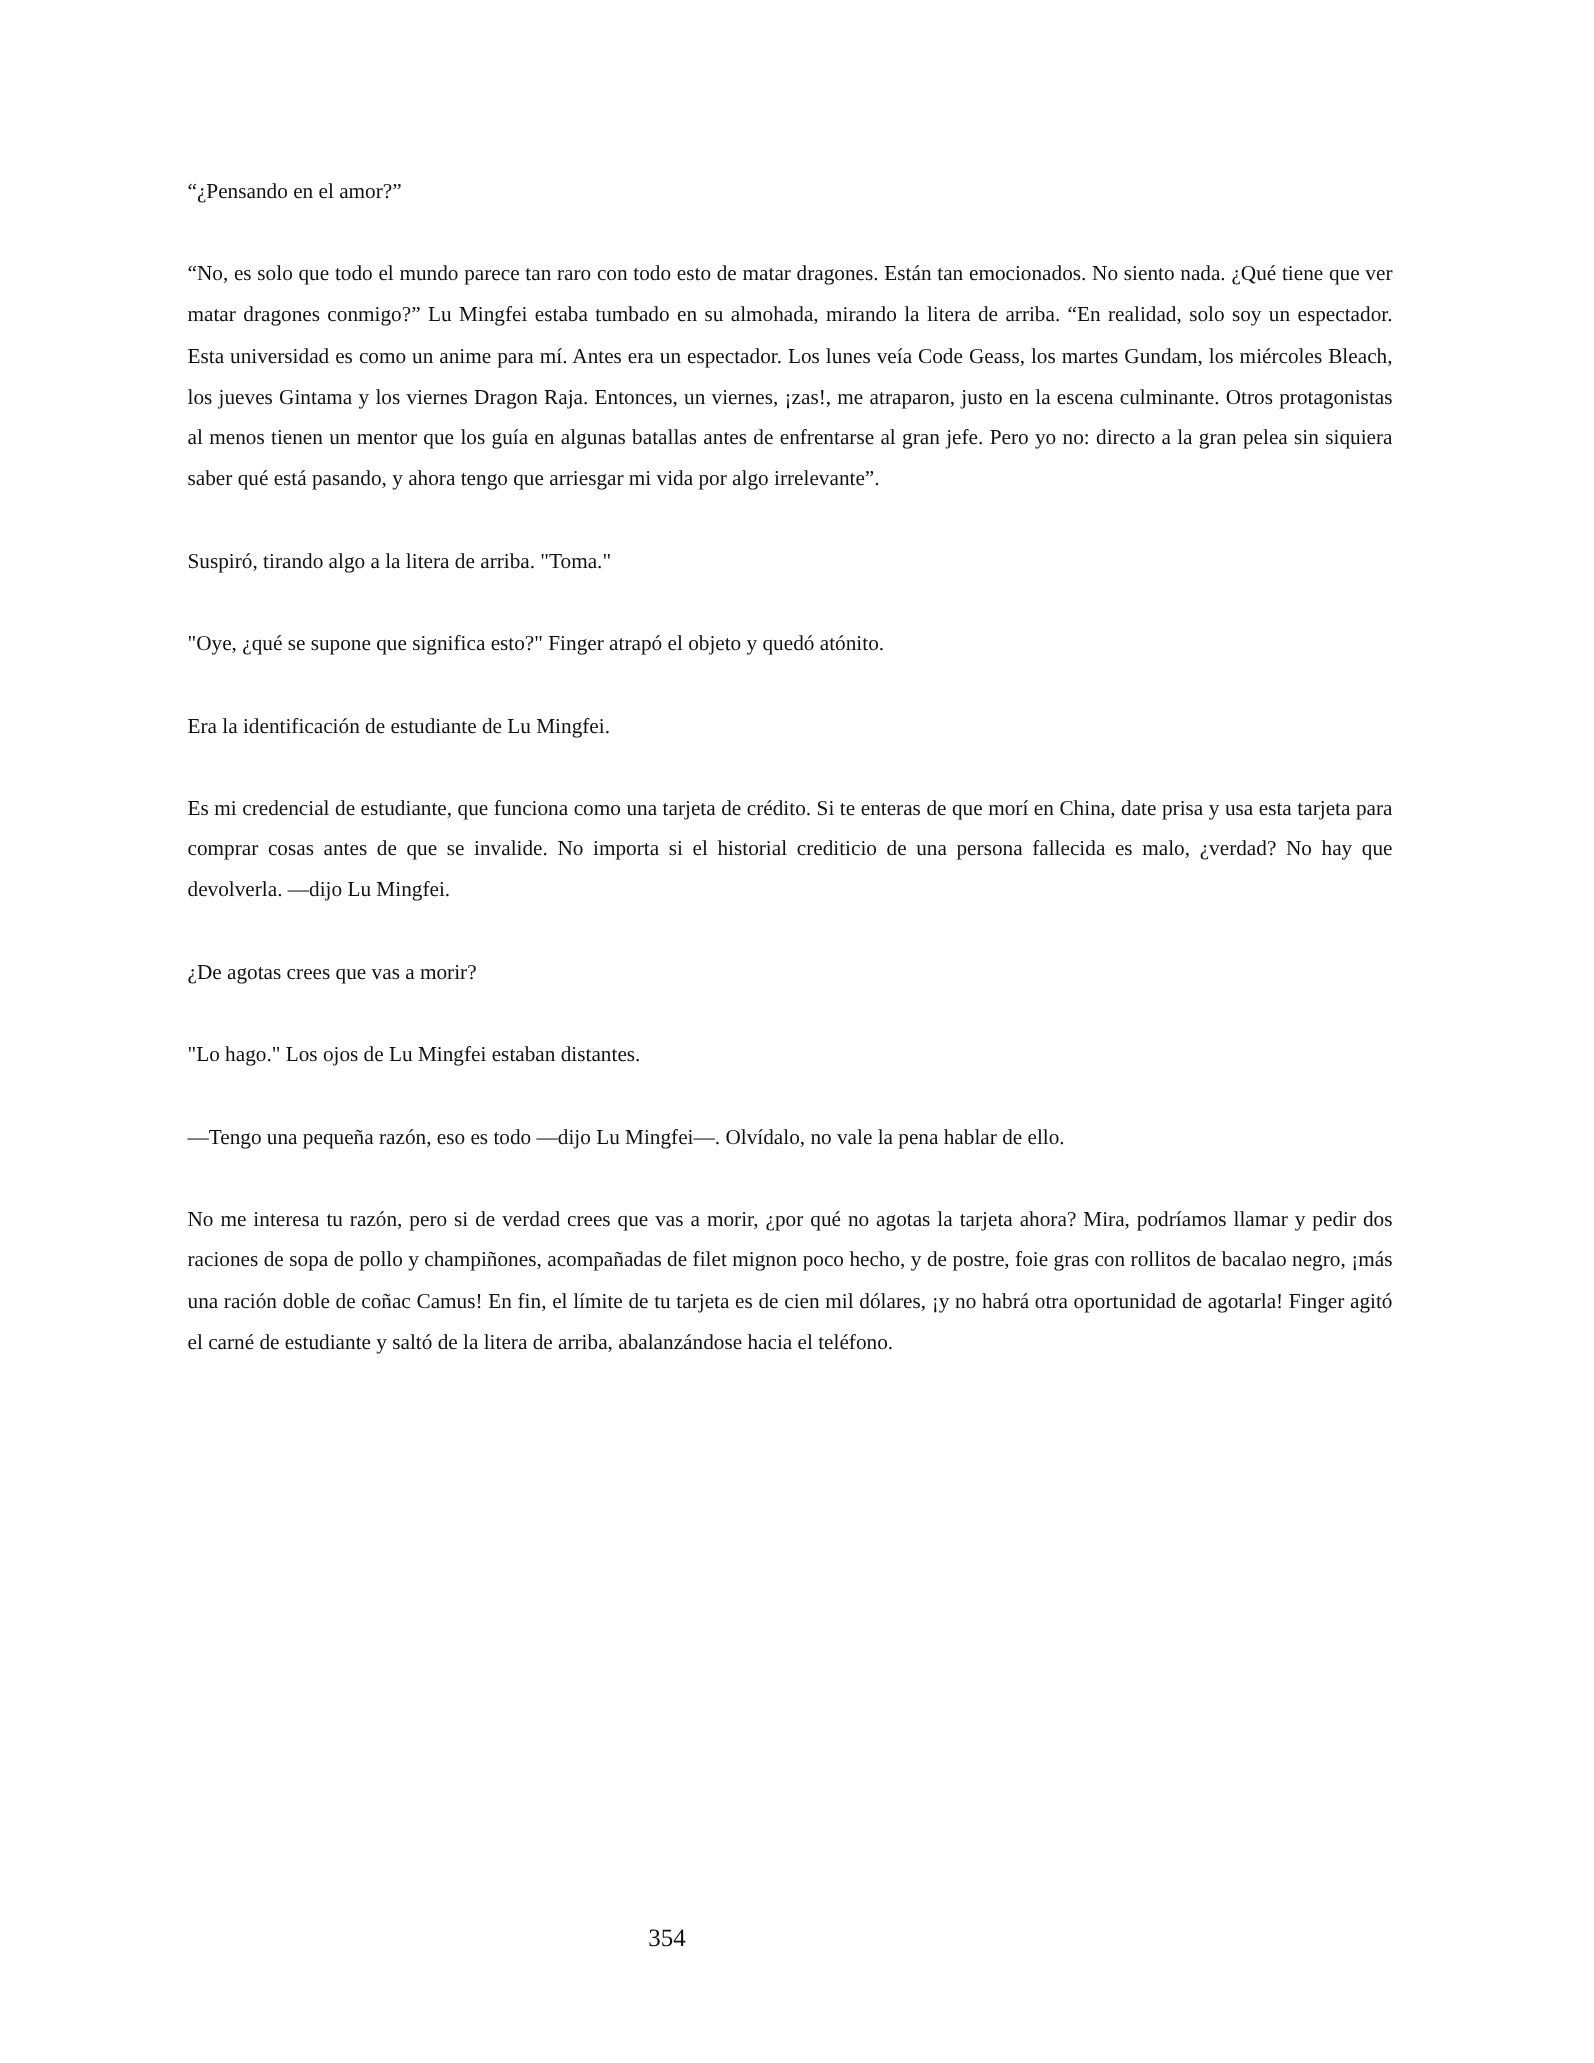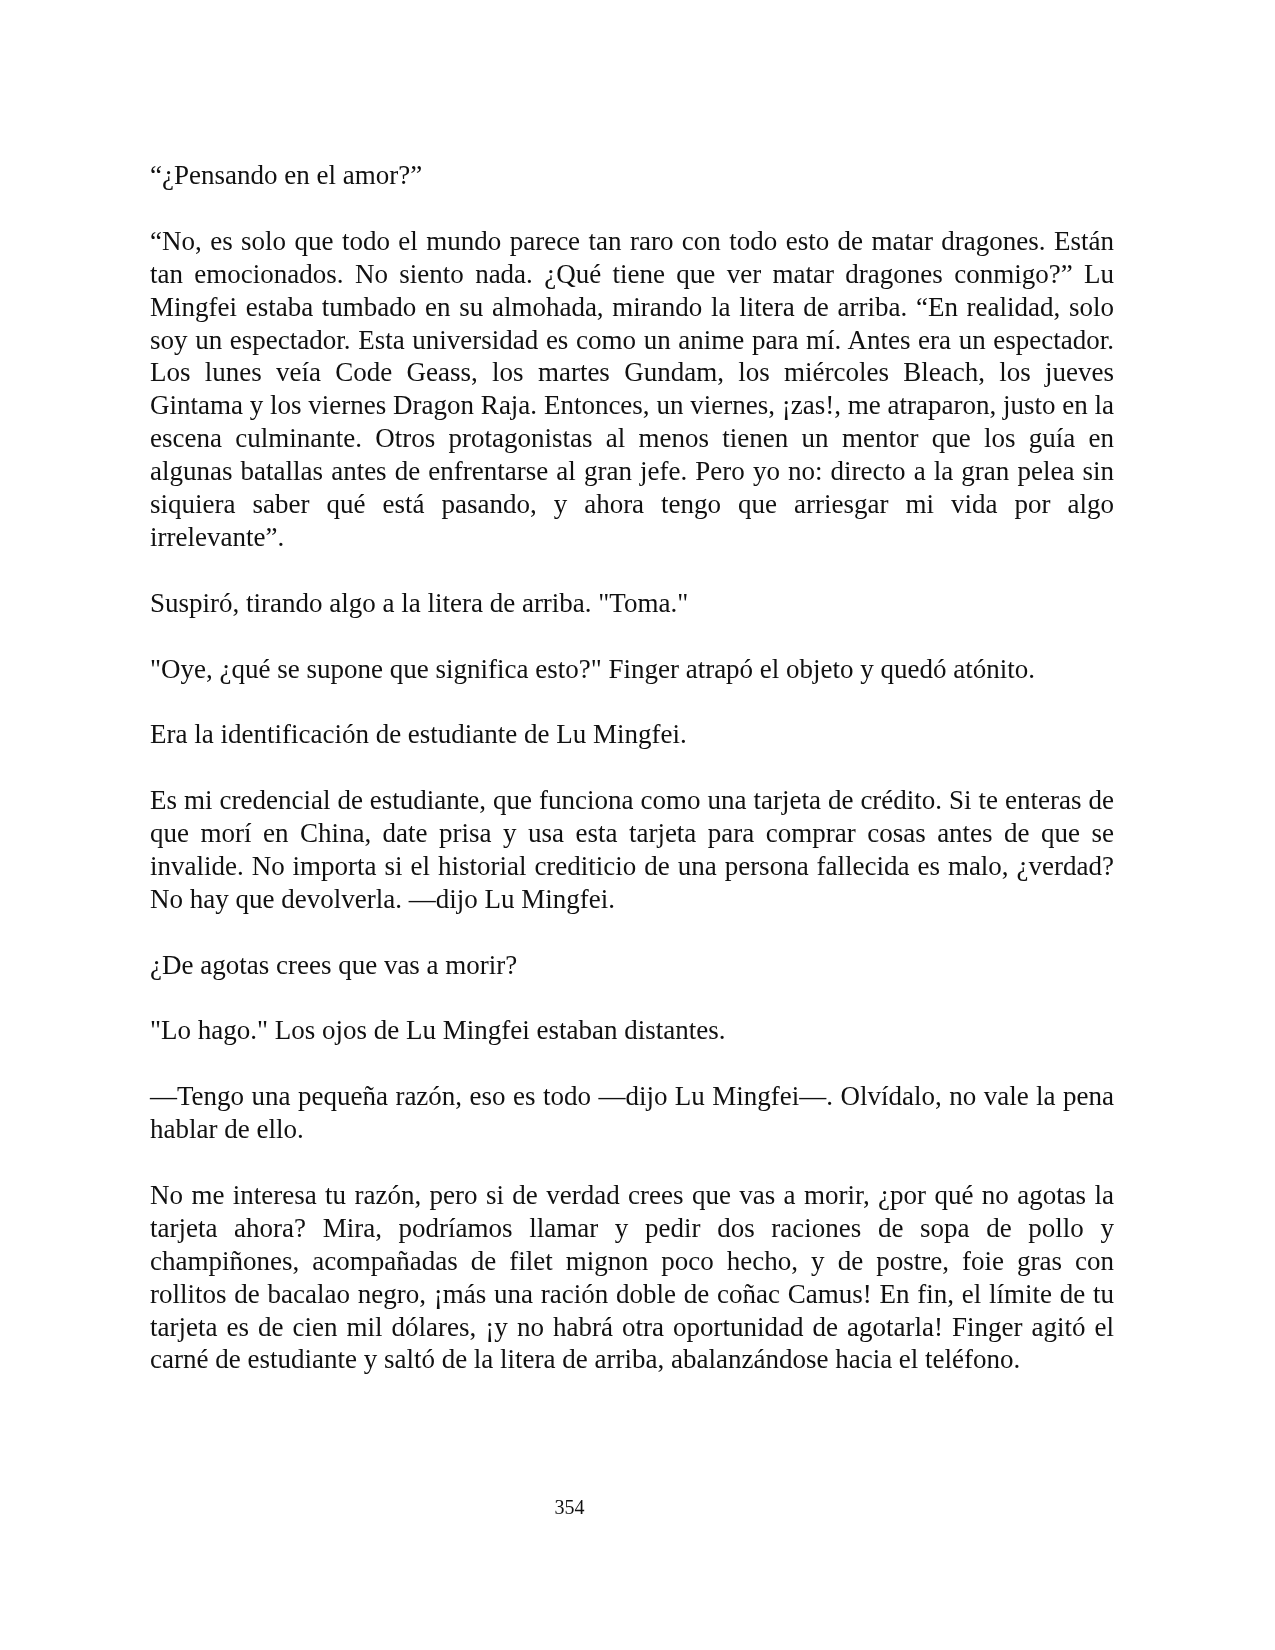--- a/index.html
+++ b/index.html
@@ -1,41 +1,40 @@
 <!DOCTYPE html>
 <html><head>
   <meta charset="utf-8">
   <style>
     html, body { margin: 0; padding: 0; background: #ffffff; }
     body { width: 1275px; height: 1650px; position: relative; overflow: hidden; }
     .page {
       position: absolute;
       left: 150px;
-      top: 159px;
+      top: 137px;
       width: 964px;
       font-family: "Liberation Serif", serif;
-      font-size: 27px;
+      font-size: 17px;
       line-height: 32.9px;
       color: #111111;
     }
     .page p {
       margin: 0 0 32.9px 0;
       text-align: justify;
       text-justify: inter-word;
     }
     .page-number {
       position: absolute;
       left: 0;
       width: 1067px;
-      top: 1496px;
+      top: 1540px;
       text-align: center;
       font-family: "Liberation Serif", serif;
       font-size: 20px;
       color: #111111;
-      padding-left: 36px;
     }
   </style>
 </head>
 <body>
 
 <div class="page">
   <p>“¿Pensando en el amor?”</p>
   <p>“No, es solo que todo el mundo parece tan raro con todo esto de matar dragones. Están tan emocionados. No siento nada. ¿Qué tiene que ver matar dragones conmigo?” Lu Mingfei estaba tumbado en su almohada, mirando la litera de arriba. “En realidad, solo soy un espectador. Esta universidad es como un anime para mí. Antes era un espectador. Los lunes veía Code Geass, los martes Gundam, los miércoles Bleach, los jueves Gintama y los viernes Dragon Raja. Entonces, un viernes, ¡zas!, me atraparon, justo en la escena culminante. Otros protagonistas al menos tienen un mentor que los guía en algunas batallas antes de enfrentarse al gran jefe. Pero yo no: directo a la gran pelea sin siquiera saber qué está pasando, y ahora tengo que arriesgar mi vida por algo irrelevante”.</p>
   <p>Suspiró, tirando algo a la litera de arriba. "Toma."</p>
   <p>"Oye, ¿qué se supone que significa esto?" Finger atrapó el objeto y quedó atónito.</p>

